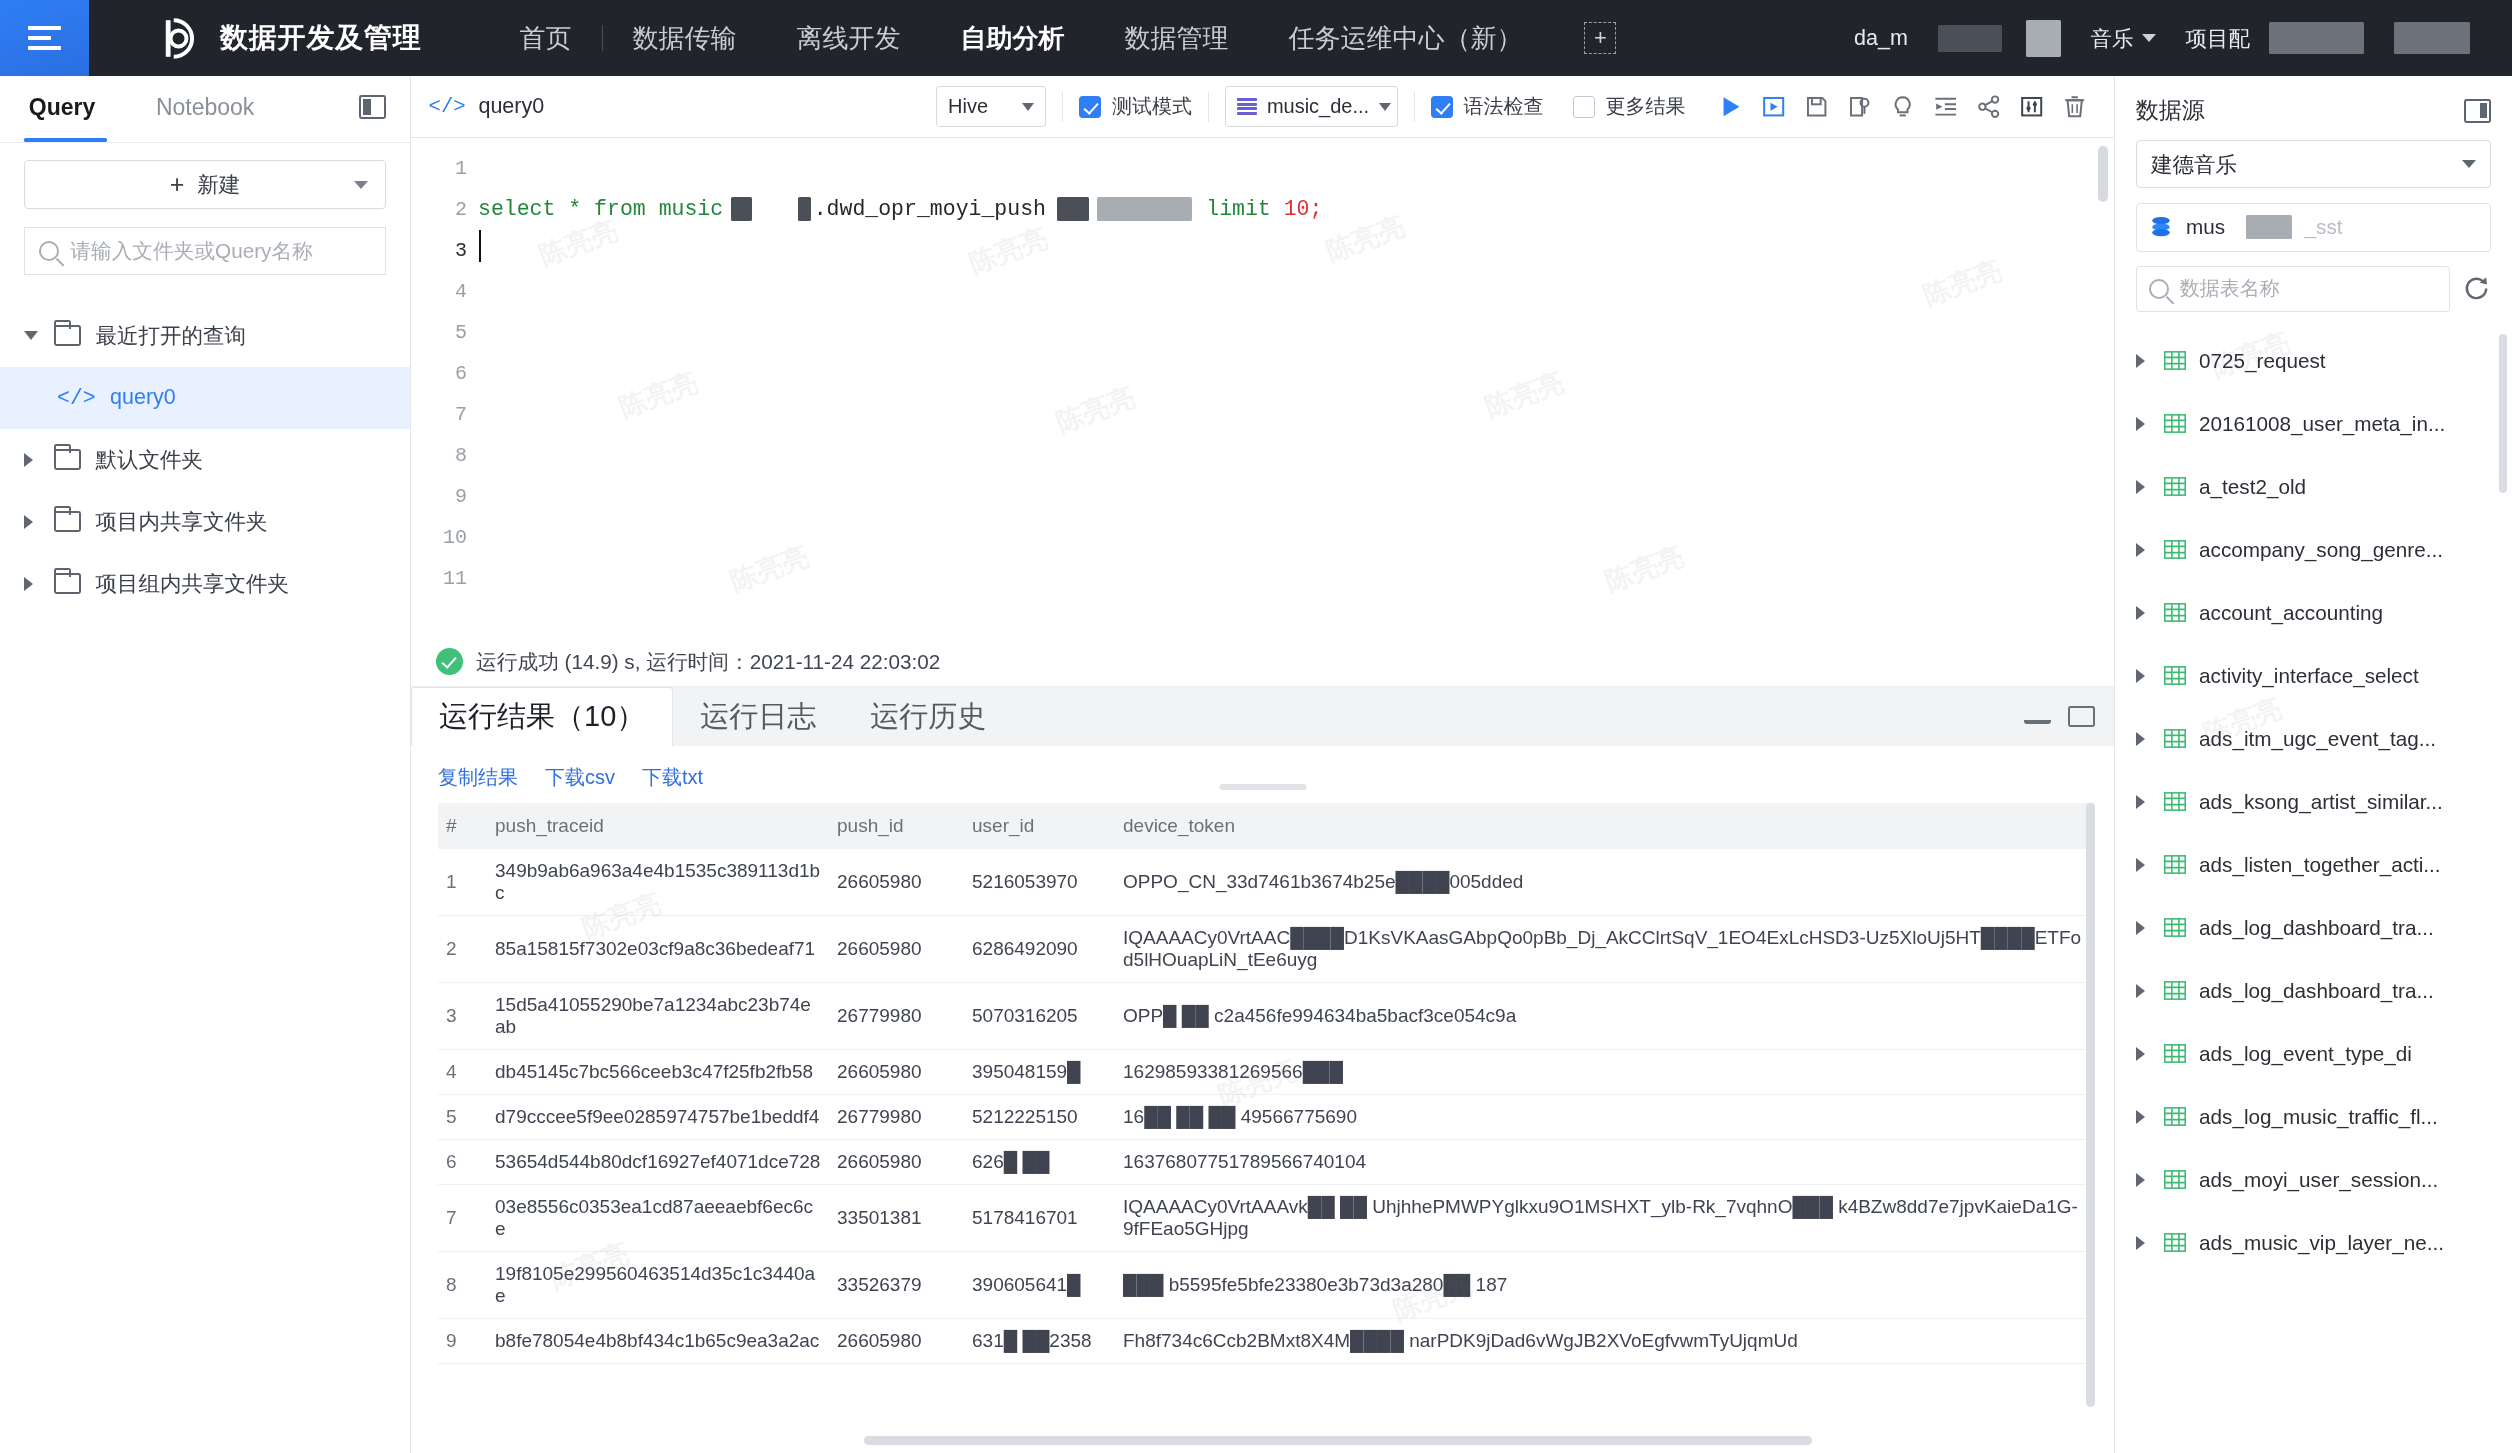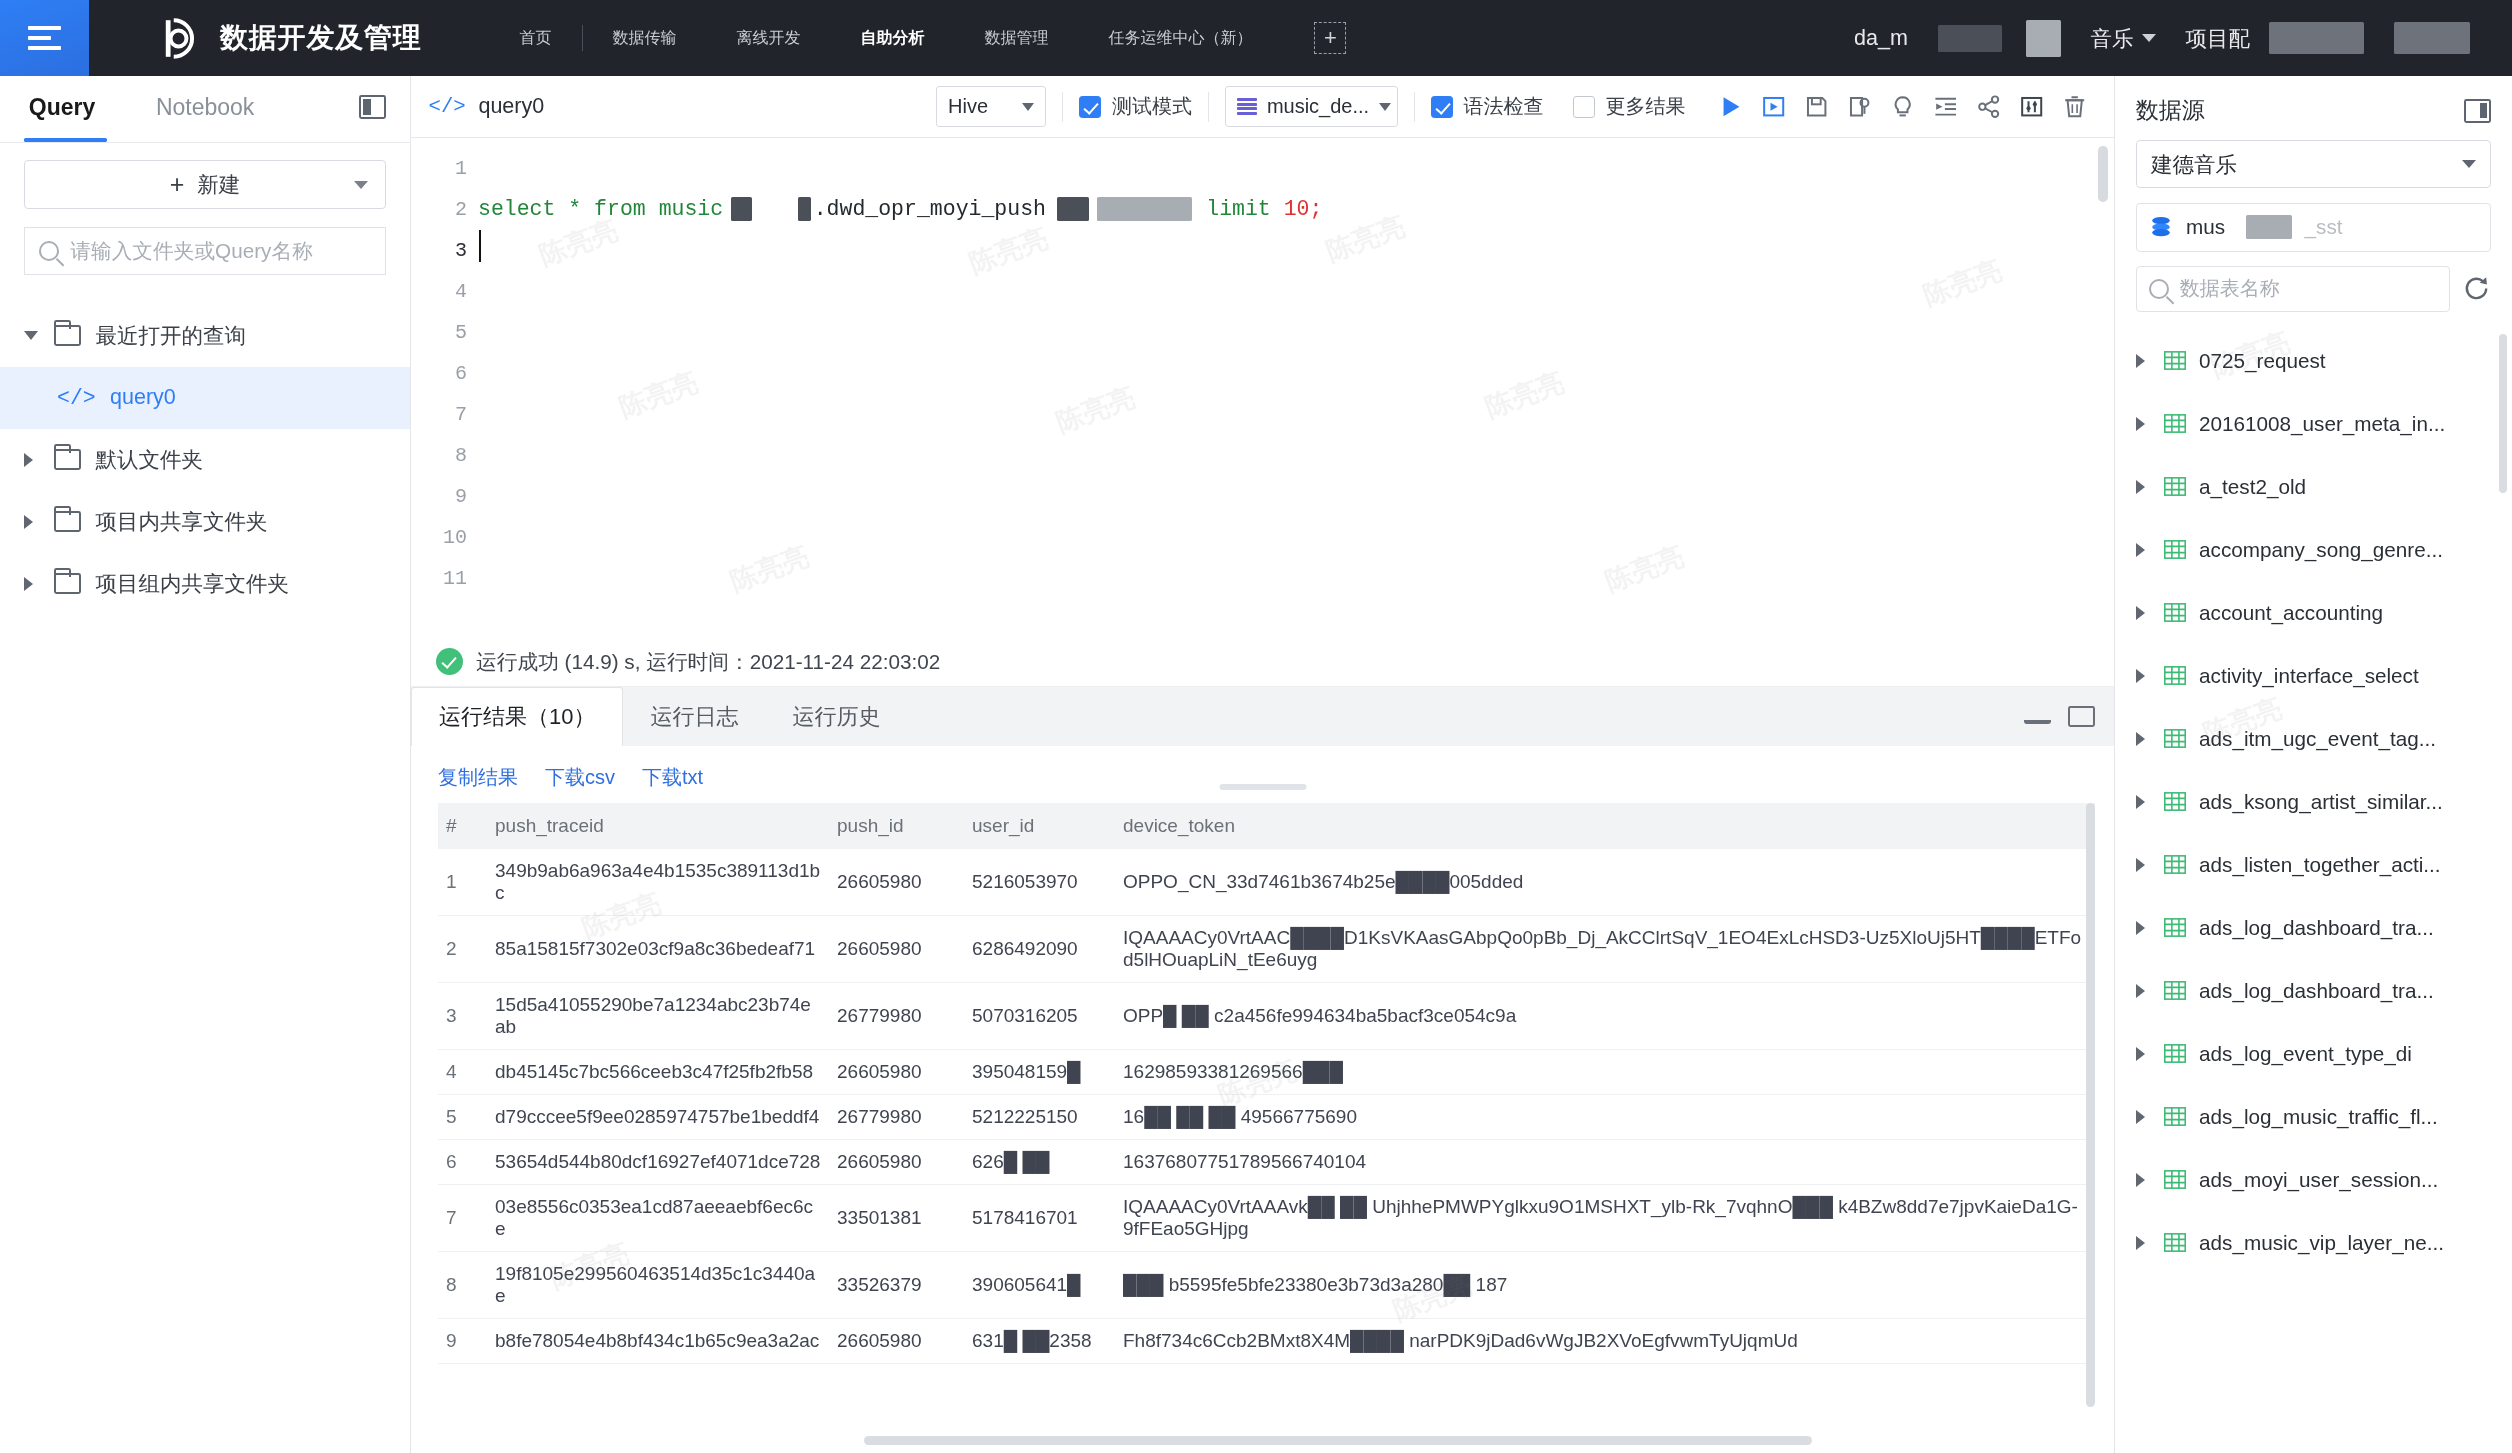--- a/index.html
+++ b/index.html
@@ -24,21 +24,21 @@
   .menu-btn .bars i { display: block; height: 4px; background: #fff; border-radius: 0.8px; }
   .menu-btn .bars i:nth-child(2) { width: 70%; }
   .menu-btn .bars i:nth-child(3) { width: 100%; }
 
   .brand { display: flex; align-items: center; gap: 16px; margin-left: 72px; }
   .brand-logo { width: 43px; height: 43px; }
   .brand-title { color: #fff; font-size: 28px; font-weight: bold; letter-spacing: 0.8px; white-space: nowrap;}
 
   .nav { display: flex; align-items: center; margin-left: 68px; gap: 0px; }
   .nav-item {
-    color: #c9ccd2; font-size: 16px; padding: 0 30px; cursor: pointer; white-space: nowrap; font-family: Liberation Serif, serif;
+    color: #c9ccd2; font-size: 26px; padding: 0 30px; cursor: pointer; white-space: nowrap; font-family: Liberation Serif, serif;
   }
   .nav-item.active { color: #ffffff; font-weight: bold; }
   .nav-sep { width: 0.8px; height: 25.4px; background: #4a4e57; }
   .nav-add {
     width: 32px; height: 32px; margin-left: 32px; cursor: pointer;
     border: 1.6px dashed #9aa0ab; display: flex; align-items: center; justify-content: center;
     color: #cfd3da; font-size: 22px; line-height: 1;
   }
 
   .top-right { position: absolute; right: 42px; display: flex; align-items: center; gap: 30px; }
@@ -143,21 +143,21 @@
 
   .runstat { display: flex; align-items: center; gap: 12.7px; padding: 0 0 0 25.4px; height: 49px; flex: 0 0 49px;}
   .okdot { width: 27px; height: 27px; border-radius: 50%; background: #41c07a; position: relative; flex:0 0 auto;}
   .okdot::after{content:"";position:absolute;left:8.7px;top:5.6px;width:6.4px;height:12px;border:solid #fff;border-width:0 2.4px 2.4px 0;transform:rotate(42deg);}
   .runstat-text { font-size: 20.7px; color: #41464e; }
   .drag-handle { position: absolute; left: 50%; transform: translateX(-50%); top: 646px; width: 87px; height: 5.6px; background: #e0e3e8; border-radius: 3.2px; }
 
   
   .results { flex: 1 1 auto; display: flex; flex-direction: column; min-height: 0; border-top: 0.8px solid #eceef1;}
   .res-tabs { height: 59px; flex: 0 0 59px; background: #f2f3f5; display: flex; align-items: stretch; position: relative; }
-  .res-tab { padding: 0 27px; display: flex; align-items: center; font-size: 22px; color: #555b63; cursor: pointer; }
+  .res-tab { padding: 0 27px; display: flex; align-items: center; font-size: 29px; color: #555b63; cursor: pointer; }
   .res-tab.active { background: #fff; color: #1d2127; border-top: 0.8px solid #e2e4e8; border-left: 0.8px solid #e2e4e8; border-right: 0.8px solid #e2e4e8; border-radius: 3.2px 3.2px 0 0;}
   .res-tools { margin-left: auto; display: flex; align-items: center; gap: 17.5px; padding-right: 19px; }
   .minibtn { width: 27px; height: 20.7px; border: 2.4px solid #6a7079; border-radius: 2.4px; cursor: pointer; }
   .minibtn.collapse { border: 0; border-bottom: 4px solid #6a7079; height: 14.3px; }
   .minibtn.expand { border: 2.4px solid #6a7079; }
 
   .res-links { display: flex; gap: 27px; padding: 17.5px 27px 12.7px 27px; }
   .rlink { color: #2f6fe0; font-size: 20px; cursor: pointer; }
 
   .table-wrap { flex: 1 1 auto; overflow: hidden; position: relative; margin: 0 19px 0 27px; }

